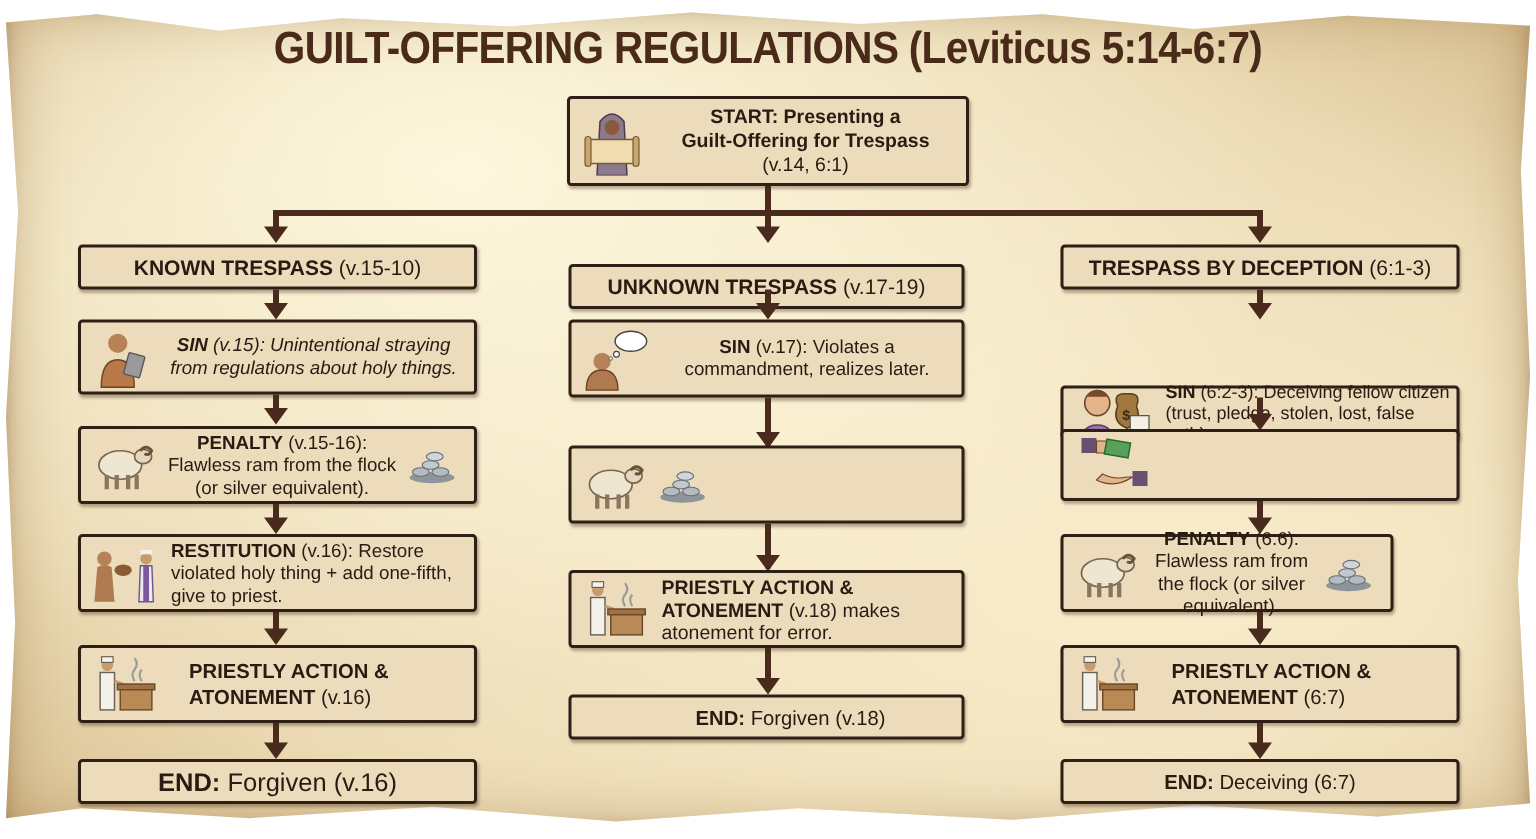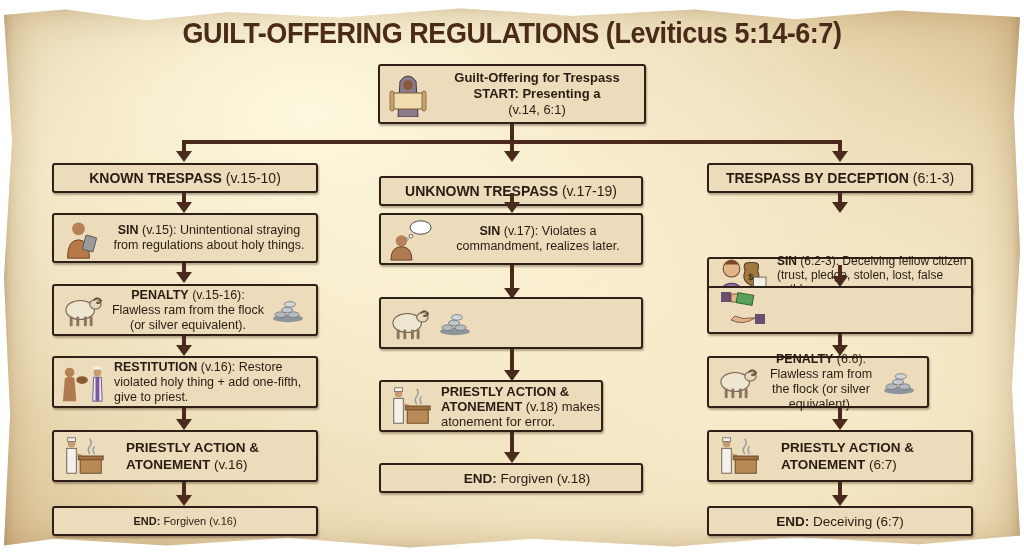--- a/index.html
+++ b/index.html
@@ -126,42 +126,42 @@
   </defs>
 </svg>
 
 <div class="box start" style="left:378px; top:64px; width:268px; height:60px;">
   <div class="icon" style="width:44px;flex-basis:44px;">
       <svg width="40" height="46">
         <use href="#robed"></use>
       </svg>
     </div>
   <div class="txt">
+    <div style="font-weight:bold">START: Presenting a</div>
     <div style="font-weight:bold">Guilt-Offering for Trespass</div>
-    <div style="font-weight:bold">START: Presenting a</div>
     <div>(v.14, 6:1)</div>
   </div>
 </div>
 
 <div class="vline" style="left:510px; top:124px; height:20px;"></div>
 <div class="hline" style="left:182px; top:140px; width:660px;"></div>
 <div class="vline" style="left:182px; top:140px; height:12px;"></div>
 <div class="arrow" style="left:176px; top:151px;"></div>
 <div class="vline" style="left:510px; top:140px; height:12px;"></div>
 <div class="arrow" style="left:504px; top:151px;"></div>
 <div class="vline" style="left:838px; top:140px; height:12px;"></div>
 <div class="arrow" style="left:832px; top:151px;"></div>
 
 <div class="box head" style="left:52px; top:163px; width:266px; height:30px;">
   <div class="txt"><b>KNOWN TRESPASS</b> <span>(v.15-10)</span></div>
 </div>
 <div class="vline" style="left:182px; top:193px; height:10px;"></div>
 <div class="arrow" style="left:176px; top:202px;"></div>
 
-<div class="box" style="left:52px; top:213px; width:266px; height:50px;">
+<div class="box" style="left:52px; top:213px; width:266px; height:50px;font-style:italic;">
   <div class="icon">
       <svg width="44" height="44">
         <use href="#person"></use>
       </svg>
     </div>
   <div class="txt" style="padding-right:6px"><b>SIN</b><span> (v.15): Unintentional straying from regulations about holy things.</span></div>
 </div>
 <div class="vline" style="left:182px; top:263px; height:10px;"></div>
 <div class="arrow" style="left:176px; top:272px;"></div>
 
@@ -197,21 +197,21 @@
       <svg width="46" height="44">
         <use href="#priest"></use>
       </svg>
     </div>
   <div class="txt left-txt" style="padding-left:18px; font-size:13.5px; line-height:17px;"><b>PRIESTLY ACTION &amp; ATONEMENT</b><span> (v.16)</span></div>
 </div>
 <div class="vline" style="left:182px; top:482px; height:14px;"></div>
 <div class="arrow" style="left:176px; top:495px;"></div>
 
 <div class="box" style="left:52px; top:506px; width:266px; height:30px;">
-  <div class="txt" style="font-size:11px"><b>END:</b><span> Forgiven (v.16)</span></div>
+  <div class="txt" style="font-size:17px"><b>END:</b><span> Forgiven (v.16)</span></div>
 </div>
 
 <div class="box head" style="left:379px; top:176px; width:264px; height:30px;">
   <div class="txt"><b>UNKNOWN TRESPASS</b> <span>(v.17-19)</span></div>
 </div>
 <div class="vline" style="left:510px; top:193px; height:10px;"></div>
 <div class="arrow" style="left:504px; top:202px;"></div>
 
 <div class="box" style="left:379px; top:213px; width:264px; height:52px;">
   <div class="icon">
@@ -232,21 +232,21 @@
     </div>
   <div class="icon icon-r">
       <svg width="38" height="28">
         <use href="#coins"></use>
       </svg>
     </div>
 </div>
 <div class="vline" style="left:510px; top:349px; height:30px;"></div>
 <div class="arrow" style="left:504px; top:370px;"></div>
 
-<div class="box" style="left:379px; top:380px; width:224px; height:52px;">
+<div class="box" style="left:379px; top:380px; width:264px; height:52px;">
   <div class="icon">
       <svg width="46" height="44">
         <use href="#priest"></use>
       </svg>
     </div>
   <div class="txt left-txt" style="padding-left:6px; font-size:13px; line-height:15px;"><b>PRIESTLY ACTION &amp; ATONEMENT</b><span> (v.18) makes atonement for error.</span></div>
 </div>
 <div class="vline" style="left:510px; top:432px; height:22px;"></div>
 <div class="arrow" style="left:504px; top:452px;"></div>
 

